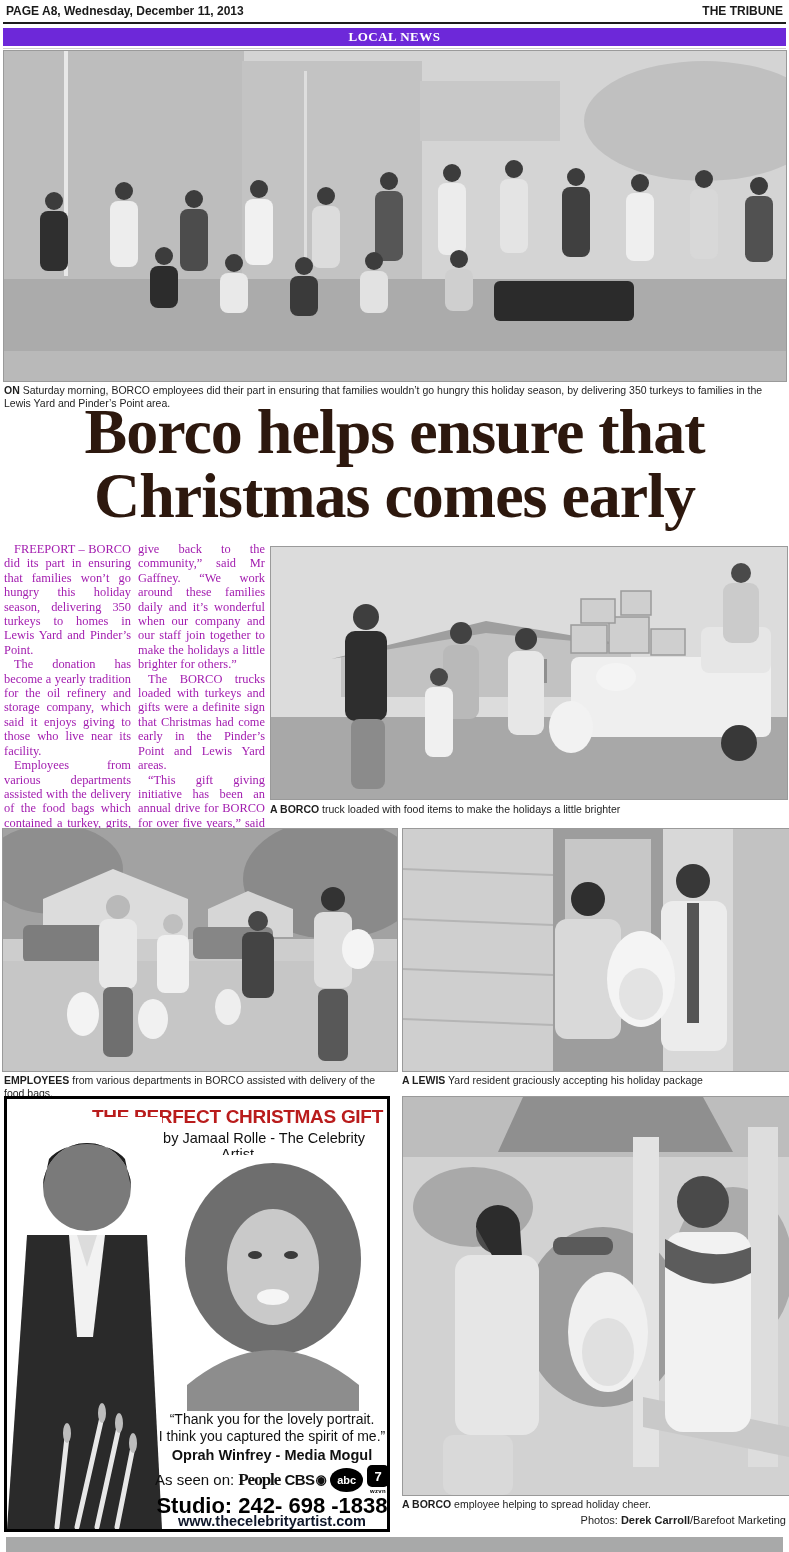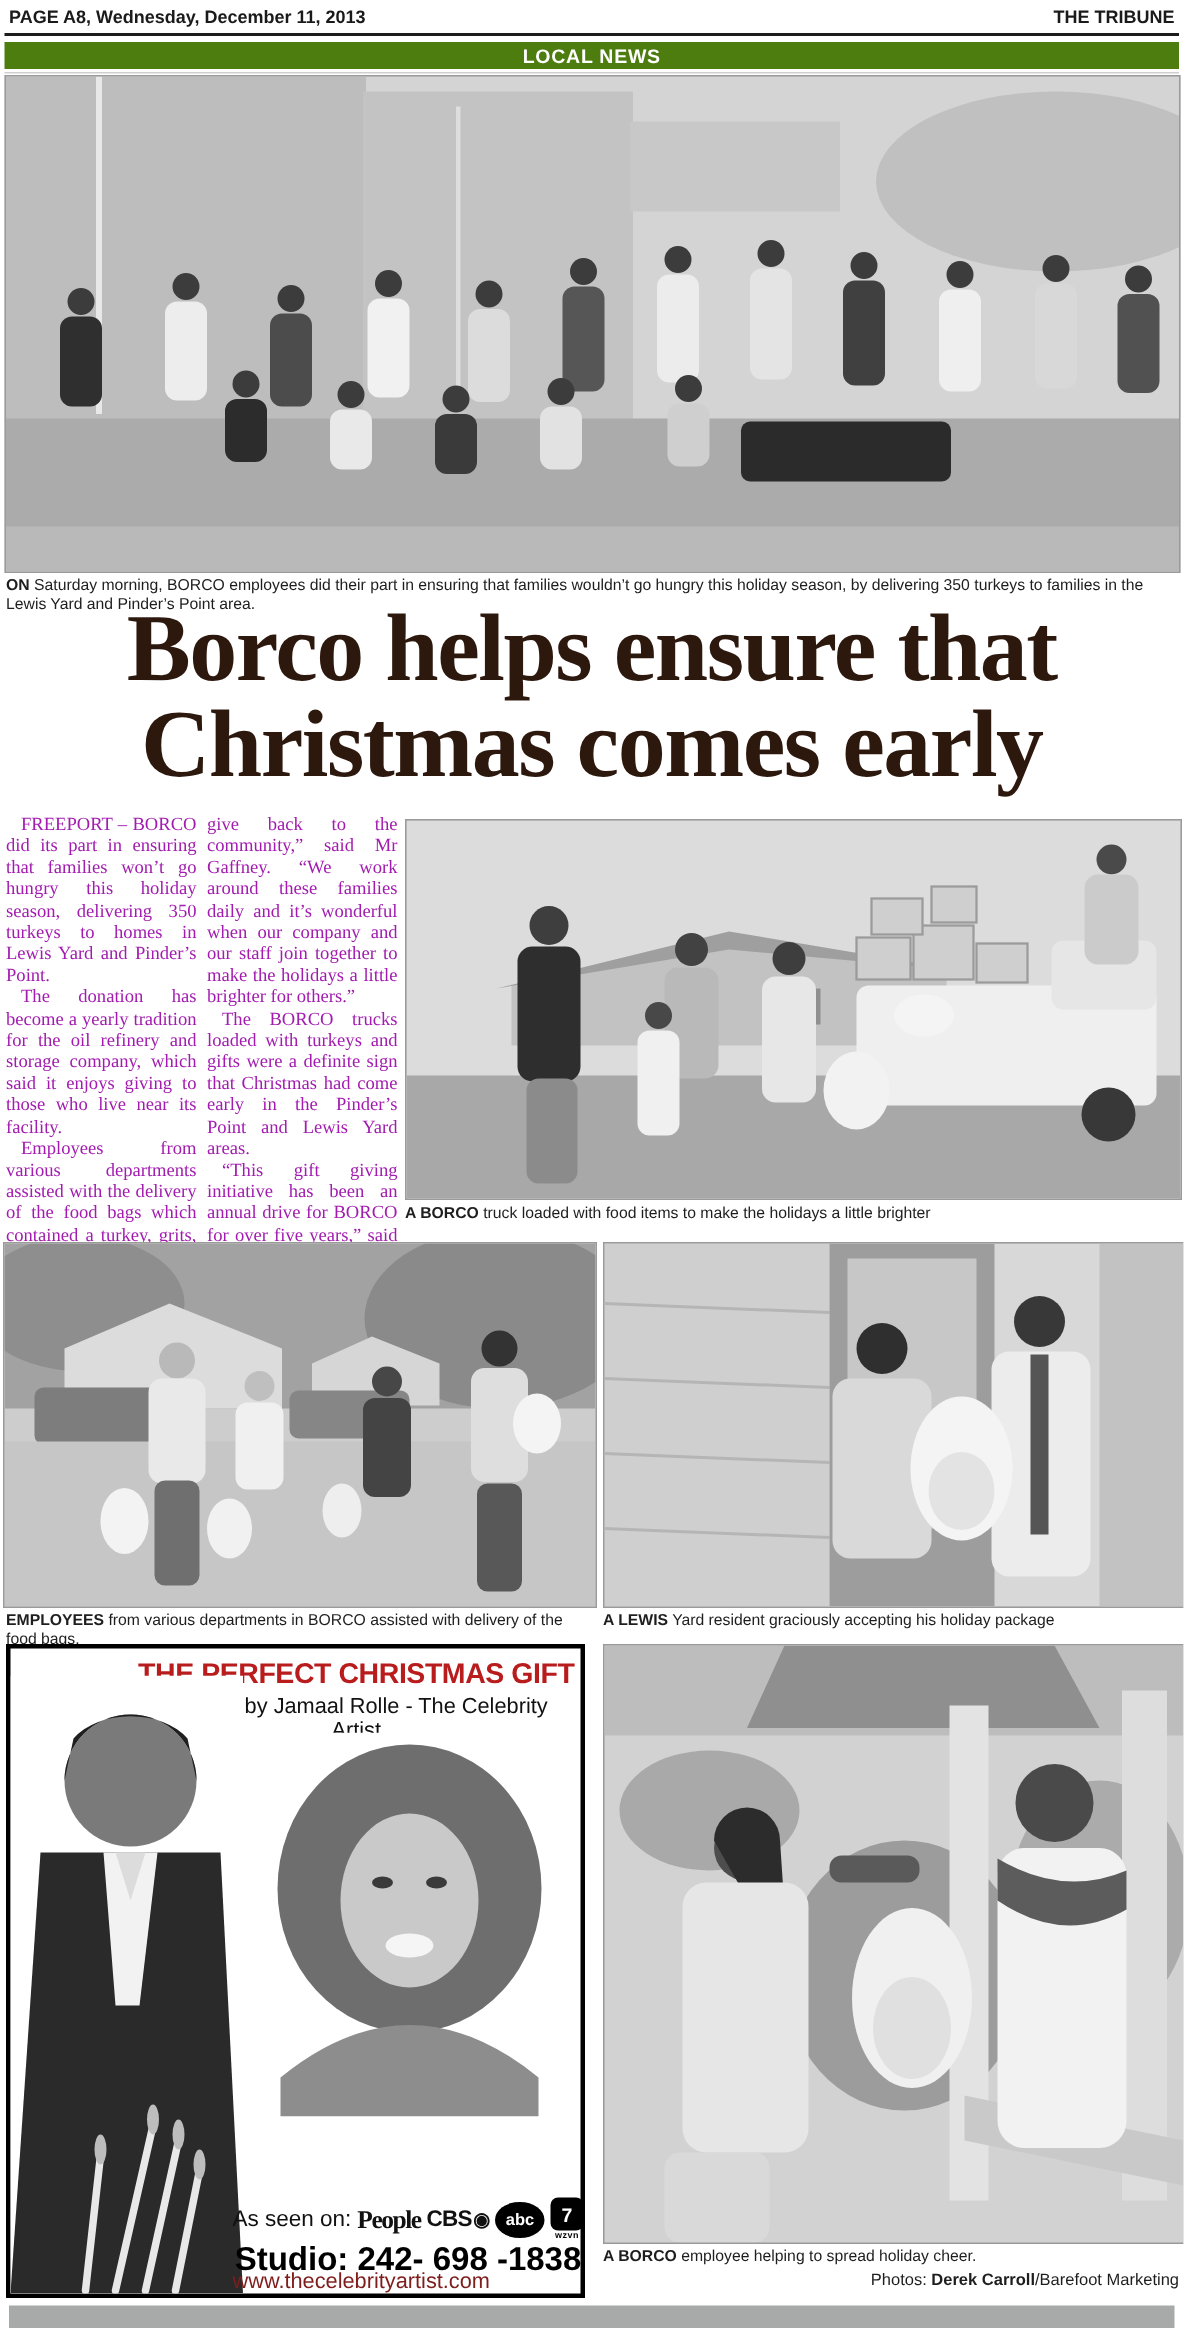--- a/index.html
+++ b/index.html
@@ -54,36 +54,36 @@
   .logo-cbs{font-weight:800;font-size:15px;letter-spacing:-.5px;display:flex;align-items:center;}
   .logo-eye{font-size:13px;margin-left:1px;}
   .logo-abc{width:36px;height:24px;border-radius:50%;background:#000;color:#fff;
     display:flex;align-items:center;justify-content:center;font-weight:700;font-size:11px;}
   .logo-seven{display:flex;flex-direction:column;align-items:center;line-height:1;}
   .logo-seven .box{width:22px;height:22px;border-radius:5px;background:#000;color:#fff;
     display:flex;align-items:center;justify-content:center;font-weight:700;font-size:13px;}
   .logo-seven .call{font-size:6px;font-weight:700;color:#000;margin-top:1px;letter-spacing:.3px;}
   .ad-studio{position:absolute;top:394px;left:148px;width:234px;text-align:center;
     font-size:22px;font-weight:800;color:#000;}
-  .ad-site{position:absolute;top:414px;left:148px;width:234px;
-    font-size:14.5px;font-weight:400;color:#7f1d1d;}
+  .ad-site{position:absolute;top:414px;left:148px;width:234px;text-align:center;
+    font-size:14.5px;font-weight:700;color:#0f172a;}
 
   .footer-bar{position:absolute;top:1537px;left:6px;right:6px;height:15px;background:#a8a9a9;}
 </style>
 </head>
 <body>
 
 <div id="page">
 
   <div class="masthead">
     <span>PAGE A8, Wednesday, December 11, 2013</span>
     <span>THE TRIBUNE</span>
   </div>
   <div class="mast-rule"></div>
-  <div class="banner" style="background:#4d7c0f;">
+  <div class="banner" style="background:#6d28d9;font-family:Liberation Serif, serif;">
     <span class="banner-label">LOCAL NEWS</span>
   </div>
   <div class="banner-underrule"></div>
 
   <div class="photo" style="top:50px;left:3px;width:782px;height:330px;">
     <svg viewBox="0 0 782 330" preserveAspectRatio="none">
       <rect width="782" height="330" fill="#d4d4d4"></rect>
       <rect x="0" y="0" width="240" height="230" fill="#bdbdbd"></rect>
       <rect x="238" y="10" width="180" height="220" fill="#c3c3c3"></rect>
       <rect x="60" y="0" width="4" height="225" fill="#e8e8e8"></rect>
@@ -278,20 +278,25 @@
     <svg class="ad-oprah" viewBox="0 0 212 256" preserveAspectRatio="none">
       <rect width="212" height="256" fill="#ffffff"></rect>
       <ellipse cx="106" cy="104" rx="88" ry="96" fill="#6e6e6e"></ellipse>
       <ellipse cx="106" cy="112" rx="46" ry="58" fill="#c9c9c9"></ellipse>
       <ellipse cx="88" cy="100" rx="7" ry="4" fill="#3a3a3a"></ellipse>
       <ellipse cx="124" cy="100" rx="7" ry="4" fill="#3a3a3a"></ellipse>
       <ellipse cx="106" cy="142" rx="16" ry="8" fill="#f5f5f5"></ellipse>
       <path d="M20,230 q86,-70 172,0 l0,26 l-172,0 z" fill="#8d8d8d"></path>
     </svg>
 
+    <div class="ad-quote">
+      <div>“Thank you for the lovely portrait.</div>
+      <div>I think you captured the spirit of me.”</div>
+      <div class="ad-attrib">Oprah Winfrey - Media  Mogul</div>
+    </div>
 
     <div class="ad-seen">
       <span class="ad-seen-label">As seen on:</span>
       <span class="logo-people">People</span>
       <span class="logo-cbs">
           <span>CBS</span>
           <span class="logo-eye">◉</span>
         </span>
       <span class="logo-abc">abc</span>
       <span class="logo-seven">

